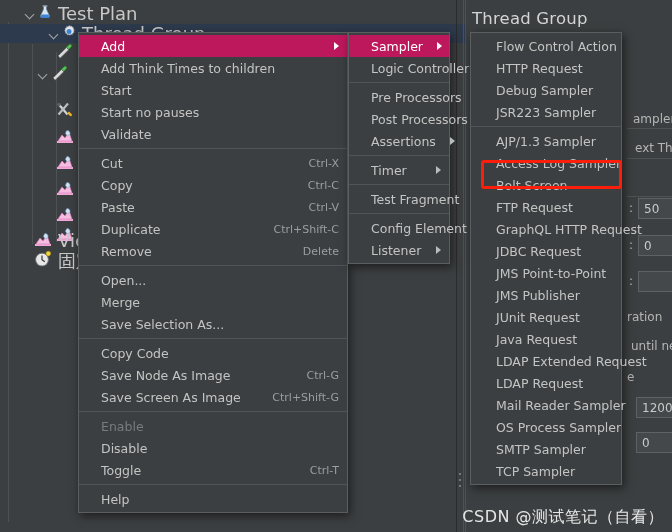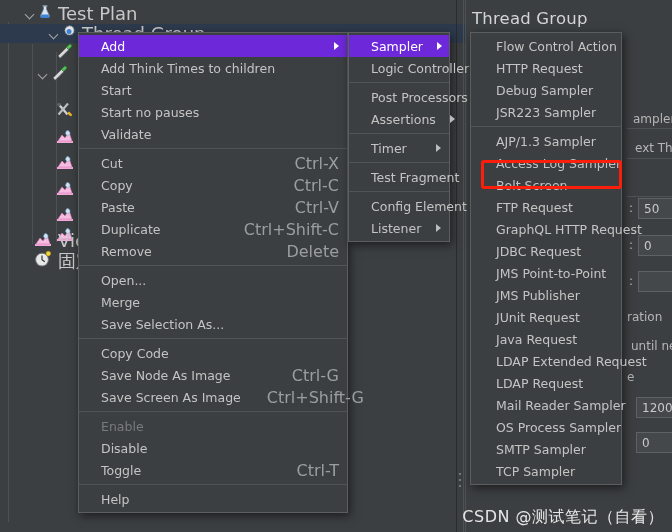--- a/index.html
+++ b/index.html
@@ -139,30 +139,30 @@
     display: flex;
     align-items: center;
     height: 22px;
     padding: 0 8px 0 22px;
     font-size: 12.5px;
     color: #c4c4c4;
     white-space: nowrap;
     box-sizing: border-box;
   }
   .mi.hl {
-    background: #6d28d9;
+    background: #be185d;
     color: #ffffff;
   }
   .mi.disabled { color: #787b7d; justify-content: flex-end; }
   .mi .lbl { flex: 1 1 auto; }
   .mi .acc {
     flex: 0 0 auto;
     margin-left: 26px;
     color: #9b9e9f;
-    font-size: 16px;
+    font-size: 11px;
   }
   .mi .arrow {
     flex: 0 0 auto;
     margin-left: 14px;
     width: 0; height: 0;
     border-left: 5px solid #b9bcbd;
     border-top: 4px solid transparent;
     border-bottom: 4px solid transparent;
   }
   .mi.hl .arrow { border-left-color: #ffffff; }
@@ -452,20 +452,24 @@
     <div class="mi hl">
       <span class="lbl">Sampler</span>
       <span class="arrow"></span>
     </div>
     <div class="mi">
       <span class="lbl">Logic Controller</span>
       <span class="arrow"></span>
     </div>
     <div class="msep"></div>
     <div class="mi">
+      <span class="lbl">Pre Processors</span>
+      <span class="arrow"></span>
+    </div>
+    <div class="mi">
       <span class="lbl">Post Processors</span>
       <span class="arrow"></span>
     </div>
     <div class="mi">
       <span class="lbl">Assertions</span>
       <span class="arrow"></span>
     </div>
     <div class="msep"></div>
     <div class="mi">
       <span class="lbl">Timer</span>

